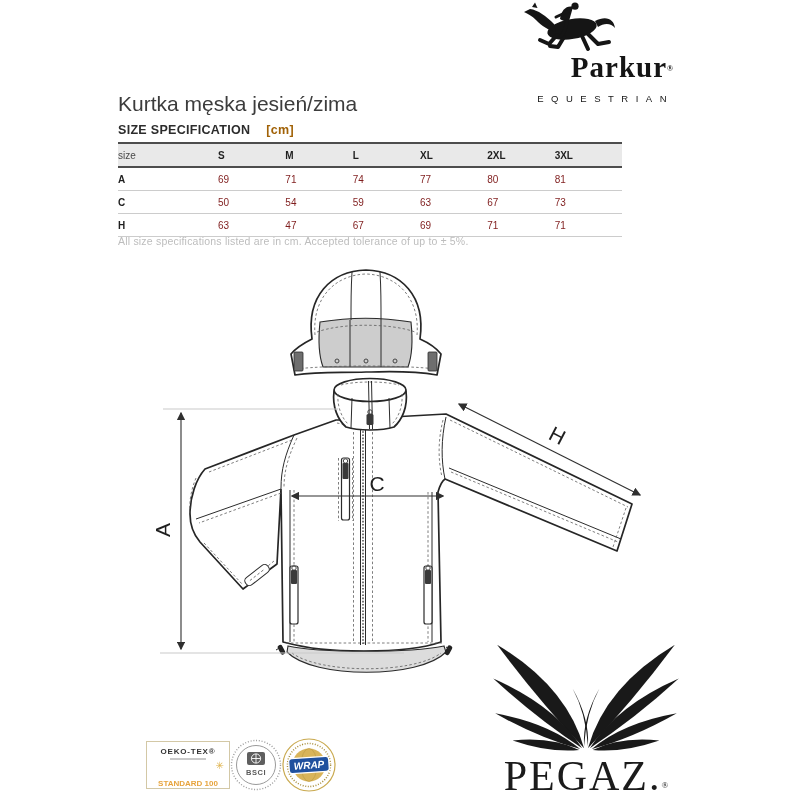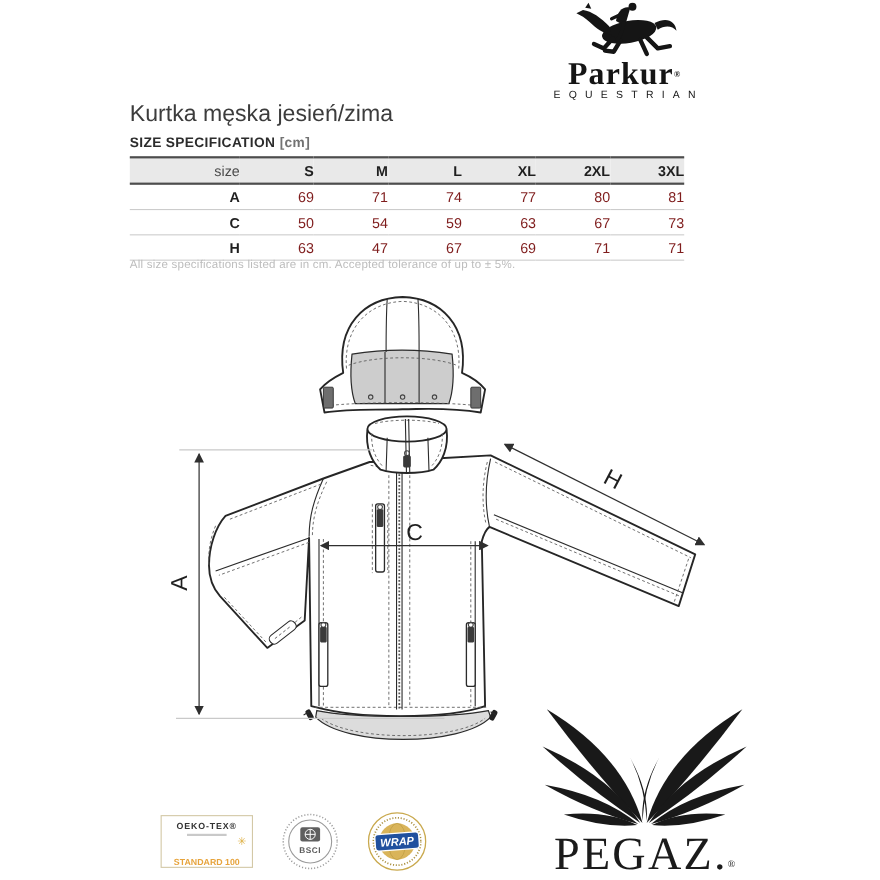--- a/index.html
+++ b/index.html
@@ -1,56 +1,56 @@
 <!DOCTYPE html>
 <html><head>
 <meta charset="utf-8">
 <style>
   html,body{margin:0;padding:0}
   .page{position:relative;width:800px;height:800px;background:#ffffff;overflow:hidden;
         font-family:"Liberation Sans",sans-serif;color:#2e2e2e}
 
   
-  .brand{position:absolute;left:462px;top:2px;width:212px;text-align:center}
+  .brand{position:absolute;left:462px;top:2px;width:212px;text-align:right}
   .brand svg{display:block;margin:0 auto}
   .brand-word{font-family:"Liberation Serif",serif;font-weight:700;font-size:29px;
               letter-spacing:1px;color:#151515;line-height:26px}
   .brand-word sup{font-size:8px;vertical-align:6px}
-  .brand-tag{font-size:9.5px;letter-spacing:7.5px;color:#161616;margin-top:0;padding-left:7px}
+  .brand-tag{font-size:9.5px;letter-spacing:7.5px;color:#161616;margin-top:11px;padding-left:7px}
 
   
   .title{position:absolute;left:118px;top:92px;font-size:21px;font-weight:400;color:#3c3c3c;margin:0}
   .subtitle{position:absolute;left:118px;top:123px;font-size:12.5px;font-weight:700;
             color:#2c2c2c;letter-spacing:.3px}
-  .subtitle .unit{color:#737373;margin-left:4px}
+  .subtitle .unit{color:#a16207;margin-left:16px}
 
   
   table.size-table{position:absolute;left:118px;top:142px;width:504px;
                    border-collapse:collapse;table-layout:fixed}
-  .size-table th,.size-table td{font-size:13px;text-align:right;padding:3.5px 0;height:15px}
+  .size-table th,.size-table td{font-size:10px;text-align:left;padding:3.5px 0;height:15px}
   .size-table thead tr{background:#e9e9e9;border-top:2px solid #4d4d4d;border-bottom:2px solid #4d4d4d}
   .size-table thead th{font-weight:700;color:#1f1f1f}
   .size-table thead th.first{font-weight:400;color:#4a4a4a;width:100px}
   .size-table tbody tr{border-bottom:1px solid #cccccc}
   .size-table tbody th.first{font-weight:700;color:#1f1f1f}
   .size-table tbody td{color:#7f1d1d}
   .note{position:absolute;left:118px;top:235px;font-size:10.5px;
         color:#bdbdbd;letter-spacing:.2px}
 
   
   .ln{stroke:#262626;stroke-width:1.7;stroke-linejoin:round;stroke-linecap:round}
   .thin{stroke:#2b2b2b;stroke-width:1;fill:none}
   .st{stroke:#5d5d5d;stroke-width:.8;fill:none;stroke-dasharray:2.6 2.2}
   .snap{fill:none;stroke:#444;stroke-width:1}
   .meas{stroke:#2f2f2f;stroke-width:1.1}
   .ref{stroke:#c9c9c9;stroke-width:1.2}
   .mlabel{font-family:"Liberation Sans",sans-serif;font-size:21px;fill:#1f1f1f}
 
   
-  .certs{position:absolute;left:146px;top:738px;display:flex;align-items:center;gap:26px}
+  .certs{position:absolute;left:146px;top:738px;display:flex;align-items:center;}
   .oeko{position:relative;width:84px;height:48px;border:1px solid #d3c8a6;box-sizing:border-box;
         padding-top:5px;text-align:center;background:#fff}
   .oeko-brand{font-size:8px;font-weight:700;letter-spacing:.8px;color:#333}
   .oeko-std{font-size:8px;font-weight:700;color:#e7a43c;margin:19px 0}
   .bar{height:1.8px;background:#d0d0d0;margin:1.8px auto}
   .oeko-star{position:absolute;right:5px;top:19px;color:#dfb34c;font-size:10px;line-height:10px}
 
   
   .retailer{position:absolute;left:478px;top:638px;width:216px;text-align:center}
   .retailer-name{font-family:"Liberation Serif",serif;font-size:42px;letter-spacing:2px;

